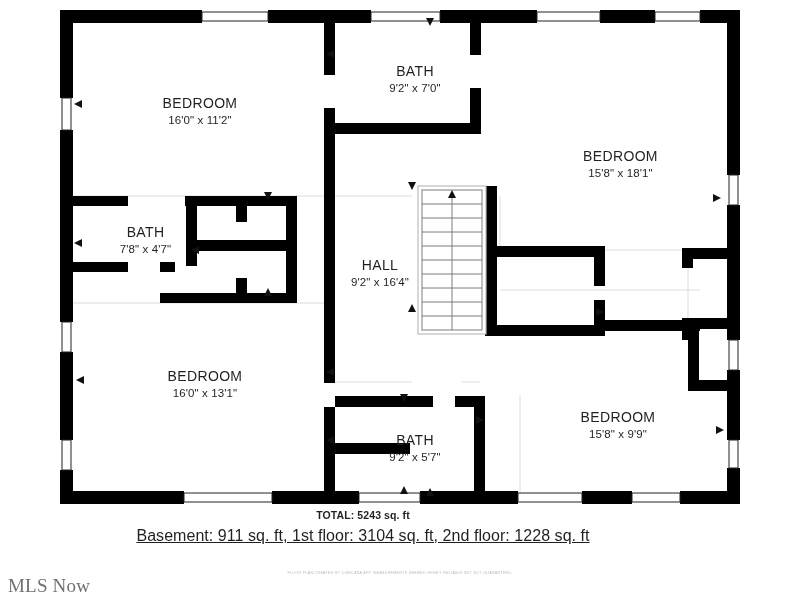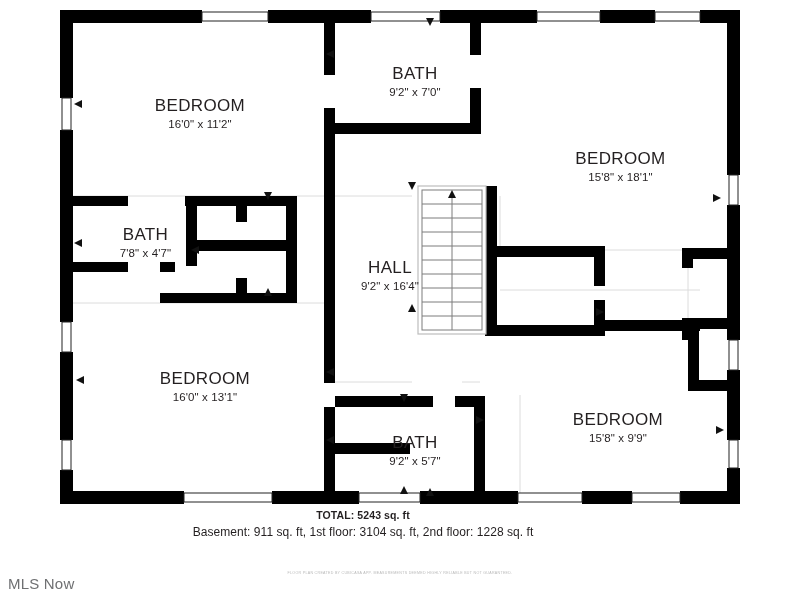--- a/index.html
+++ b/index.html
@@ -45,21 +45,21 @@
   .room-label {
     position: absolute;
     text-align: center;
     line-height: 1.28;
     white-space: nowrap;
     -webkit-font-smoothing: antialiased;
     pointer-events: none;
   }
   .room-label .rl-name {
     display: block;
-    font-size: 17px;
+    font-size: 14px;
     letter-spacing: 0.35px;
     color: #231f20;
   }
   .room-label .rl-dims {
     display: block;
     font-size: 11.5px;
     letter-spacing: 0.1px;
     color: #231f20;
   }
 
@@ -72,46 +72,47 @@
     text-align: center;
   }
   #plan-footer .ft-total {
     font-size: 10.5px;
     font-weight: bold;
     color: #231f20;
     line-height: 1.5;
     letter-spacing: 0.1px;
   }
   #plan-footer .ft-line {
-    font-size: 12px;
+    font-size: 16px;
     color: #231f20;
     line-height: 1.45;
     letter-spacing: 0.05px;
+    text-decoration: underline;
   }
   #plan-disclaimer {
     position: absolute;
     left: 0;
     top: 571px;
     width: 800px;
     text-align: center;
     font-size: 3.6px;
     letter-spacing: 0.3px;
     color: #b9b9b9;
     transform: scale(1, 1.05);
   }
 
   
   #mls-logo {
     position: absolute;
     left: 8px;
     top: 575px;
-    font-size: 15px;
+    font-size: 19px;
     color: #6f7072;
     letter-spacing: 0.2px;
-    font-family: Liberation Sans, sans-serif;
+    font-family: Liberation Serif, serif;
   }
 </style>
 </head>
 <body>
 
 <div id="floorplan-page">
 
   <div id="plan-canvas">
     <svg id="plan-svg" viewBox="0 0 800 510" xmlns="http://www.w3.org/2000/svg">
 
@@ -281,21 +282,21 @@
     <div class="room-label" style="left:528px; top:148px; width:185px;">
       <span class="rl-name">BEDROOM</span>
       <span class="rl-dims">15'8" x 18'1"</span>
     </div>
 
     <div class="room-label" style="left:78px; top:224px; width:135px;">
       <span class="rl-name">BATH</span>
       <span class="rl-dims">7'8" x 4'7"</span>
     </div>
 
-    <div class="room-label" style="left:330px; top:257px; width:120px;">
+    <div class="room-label" style="left:320px; top:257px; width:120px;">
       <span class="rl-name">HALL</span>
       <span class="rl-dims">9'2" x 16'4"</span>
     </div>
 
     <div class="room-label" style="left:115px; top:368px; width:180px;">
       <span class="rl-name">BEDROOM</span>
       <span class="rl-dims">16'0" x 13'1"</span>
     </div>
 
     <div class="room-label" style="left:345px; top:432px; width:140px;">

